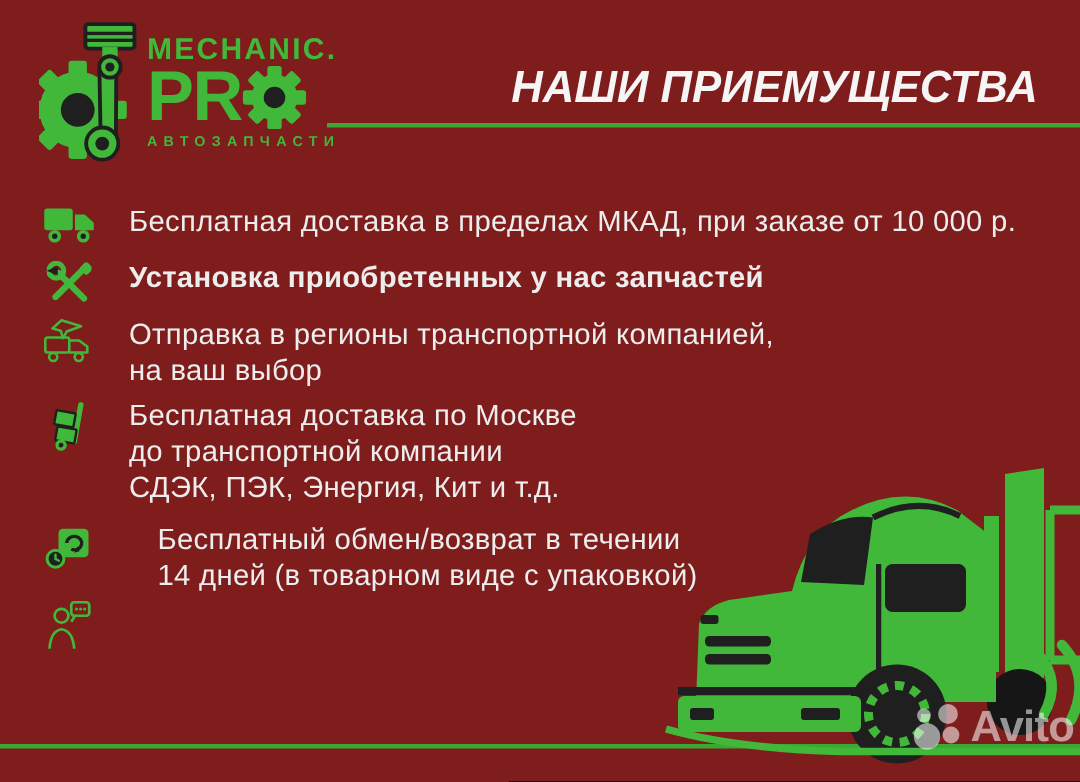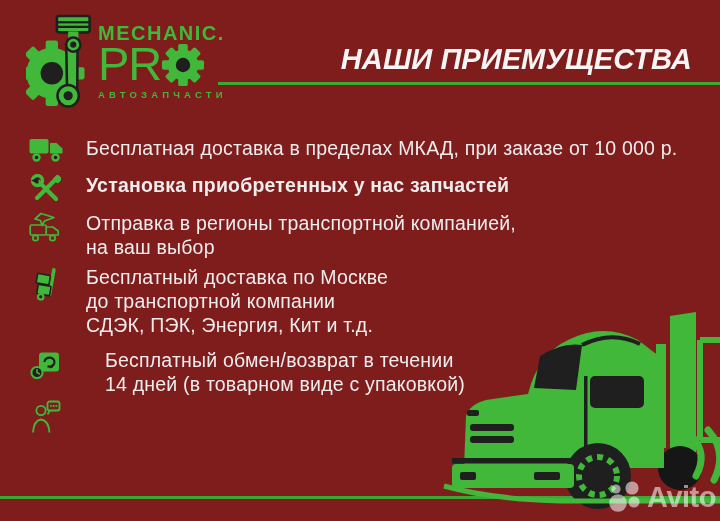--- a/index.html
+++ b/index.html
@@ -7,41 +7,41 @@
     position:relative;width:720px;height:521px;overflow:hidden;
     background:#7f1d1d;
     font-family:"Liberation Sans","DejaVu Sans",sans-serif;
   }
   
   .logo{position:absolute;left:26px;top:14px;display:flex;align-items:flex-start;}
   .logo-icon{width:68px;height:94px;}
   .logo-text{margin-left:4px;padding-top:9px;color:#41b83a;}
   .logo-line1{font-size:20px;font-weight:bold;letter-spacing:1.5px;line-height:20px;}
   .logo-line2{display:flex;align-items:center;margin-top:-2px;}
-  .logo-pr{font-size:47px;font-weight:normal;letter-spacing:-1px;line-height:46px;}
+  .logo-pr{font-size:47px;font-weight:bold;letter-spacing:-1px;line-height:46px;}
   .logo-gear-o{width:44px;height:44px;margin-left:0px;margin-top:2px;}
   .logo-tagline{font-size:9.5px;font-weight:bold;letter-spacing:4.2px;margin-top:2px;white-space:nowrap;}
   
   .header-title{
     position:absolute;top:42px;right:28px;
     color:#f5f5f5;font-size:30px;font-weight:bold;font-style:italic;
     letter-spacing:0px;white-space:nowrap;transform:scaleX(.97);transform-origin:right;
   }
   .header-underline{position:absolute;top:82px;left:218px;width:502px;height:3px;background:#3aa934;}
   .bottom-line{position:absolute;top:496px;left:0;width:720px;height:3px;background:#3aa934;}
   
   .adv{position:absolute;left:28px;display:flex;align-items:flex-start;}
   .adv-icon{width:36px;flex:0 0 36px;display:flex;justify-content:center;margin-top:1px;}
   .adv-text{margin-left:22px;color:#ededed;font-size:19.5px;line-height:24px;letter-spacing:.2px;}
   .nw{white-space:nowrap;}
   
   .truck{position:absolute;left:440px;top:300px;width:280px;height:221px;}
   
   .watermark{
-    position:absolute;right:4px;bottom:8px;display:flex;align-items:center;gap:3px;z-index:5;
+    position:absolute;right:4px;bottom:20px;display:flex;align-items:center;gap:3px;z-index:5;
   }
   .watermark-text{
     color:rgba(255,255,255,.55);font-size:29px;font-weight:bold;letter-spacing:-.5px;line-height:29px;
   }
 </style>
 </head>
 <body>
 
 <div class="canvas">
 
@@ -164,21 +164,21 @@
           <g fill="#41b83a" stroke="#1f1f1f" stroke-width="1.6">
             <rect x="5" y="9" width="13" height="9.5" rx="1"></rect>
             <rect x="7.5" y="19.5" width="13" height="9.5" rx="1"></rect>
           </g>
           <circle cx="12" cy="31.5" r="3.8" fill="#41b83a"></circle>
           <circle cx="12" cy="31.5" r="1.6" fill="#1f1f1f"></circle>
         </g>
       </svg>
     </span>
     <div class="adv-text">
-      <div class="nw">Бесплатный доставка по Москве</div>
+      <div class="nw">Бесплатная доставка по Москве</div>
       <div class="nw">до транспортной компании</div>
       <div class="nw">СДЭК, ПЭК, Энергия, Кит и т.д.</div>
     </div>
   </div>
 
   <div class="adv" style="top:348px;gap:19px;">
     <span class="adv-icon">
       <svg width="32" height="31" viewBox="0 0 32 31">
         <rect x="9" y="3.5" width="20" height="19" rx="3" fill="#41b83a"></rect>
         <path d="M14.5,13 a5,4.5 0 1 1 3,4.2" fill="none" stroke="#1f1f1f" stroke-width="2.2"></path>

